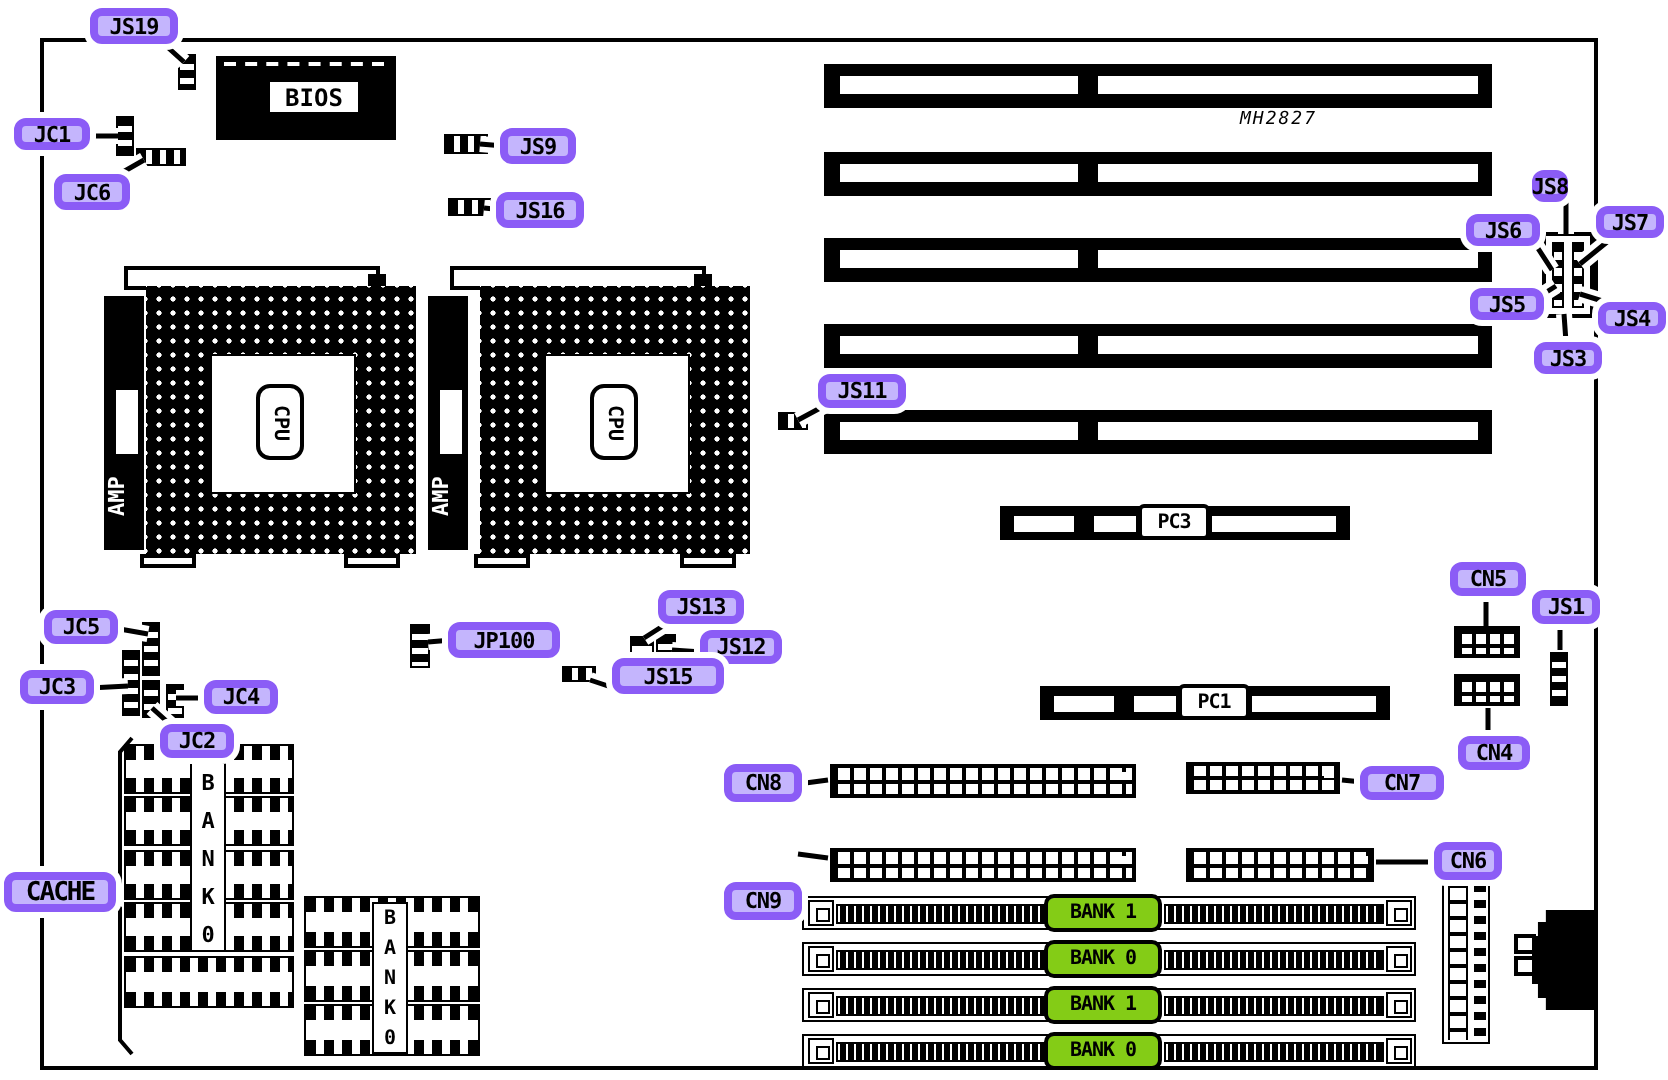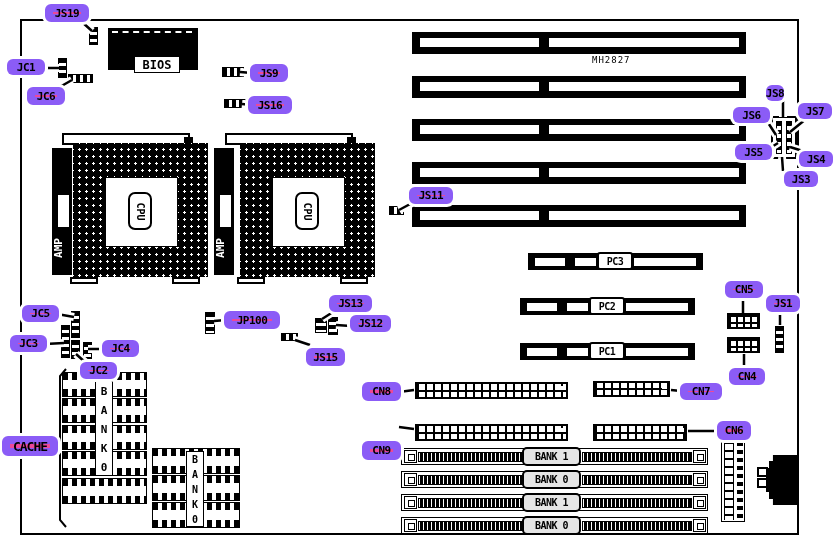--- a/index.html
+++ b/index.html
@@ -1,21 +1,21 @@
 <!DOCTYPE html>
 <html><head>
 <meta charset="utf-8">
 <style>
   * { box-sizing: border-box; margin: 0; padding: 0; }
   html,body { background:#fff; }
   #stage { position:relative; width:834px; height:540px; background:#fff; overflow:hidden;
            font-family:"DejaVu Sans Mono","Liberation Mono",monospace; }
   #lines-layer { position:absolute; left:0; top:0; z-index:3; }
   .comp { position:absolute; z-index:2; }
-  .callout { position:absolute; z-index:6; background:#ec4899; border:8px solid #8b5cf6; border-radius:6px;
+  .callout { position:absolute; z-index:6; background:#c4b5fd; border:4px solid #8b5cf6; border-radius:6px;
              display:flex; align-items:center; justify-content:center;
              font:bold 11px "DejaVu Sans Mono",monospace; letter-spacing:-0.5px; color:#000;
              box-shadow:0 0 0 3px #fff; }
   .black { background:#000; }
   .isa { position:absolute; z-index:1; background:#000; }
   .isa > div { position:absolute; background:#fff; }
   .pci { position:absolute; z-index:1; background:#000; }
   .pci > div.wseg { position:absolute; background:#fff; }
   .pci-label { position:absolute; background:#fff; border:2px solid #000; border-radius:3px;
                display:flex; align-items:center; justify-content:center;
@@ -35,21 +35,21 @@
   .conn::after { content:""; position:absolute; right:1px; top:2px; width:5px; height:4px; background:#fff; }
   .grid-conn { position:absolute; z-index:2; border:2px solid #000; background-color:#fff;
           background-image:repeating-linear-gradient(90deg,#000 0 2px,transparent 2px 7px),
                            repeating-linear-gradient(180deg,#000 0 2px,transparent 2px 7px); }
   .simm { position:absolute; z-index:2; border:1px solid #000; background:#fff; }
   .simm .pins { position:absolute; border:1px solid #000;
           background:repeating-linear-gradient(90deg,#fff 0 1px,#000 1px 4px); }
   .simm .clip { position:absolute; border:1px solid #000; background:#fff; }
   .simm .clip::after { content:""; position:absolute; left:3px; top:3px; width:5px; height:5px;
           border:1px solid #000; }
-  .simm .simm-label { position:absolute; background:#e5e5e5; border:2px solid #000; border-radius:5px;
+  .simm .simm-label { position:absolute; background:#84cc16; border:2px solid #000; border-radius:5px;
           display:flex; align-items:center; justify-content:center;
           font:bold 10px "DejaVu Sans Mono",monospace; letter-spacing:-0.5px; z-index:4; }
   .chip { position:absolute; z-index:2; border:1px solid #000; background-color:#fff;
           background-image:repeating-linear-gradient(90deg,#000 0 5px,#fff 5px 9px),
                            repeating-linear-gradient(90deg,#000 0 5px,#fff 5px 9px);
           background-size:100% 7px,100% 7px; background-position:top,bottom; background-repeat:no-repeat; }
   .vstrip { position:absolute; z-index:4; background:#fff; border:1px solid #000; color:#000;
             white-space:pre-line; text-align:center; font:bold 11px "DejaVu Sans Mono",monospace; }
   .rot-cw  { transform:rotate(90deg); }
   .cpu-chip { position:absolute; z-index:3; background:#fff; border:2px solid #000; border-radius:7px;
@@ -61,21 +61,21 @@
   .amp-win { position:absolute; left:6px; top:47px; width:11px; height:32px; background:#fff; }
   .amp-txt { position:absolute; left:-10px; top:90px; width:40px; height:20px; color:#fff;
              font:bold 11px "DejaVu Sans Mono",monospace; text-align:center;
              transform:rotate(-90deg); }
   .mh { position:absolute; z-index:2; font:9px "DejaVu Sans Mono",monospace; letter-spacing:1px; color:#000; }
   .rtc-text { width:100%; height:100%; display:flex; flex-direction:column; align-items:center;
               justify-content:center; color:#fff; font:bold 11px "DejaVu Sans Mono",monospace;
               line-height:13px; text-align:center; }
   .bios-label { position:absolute; left:26px; top:12px; width:46px; height:17px; background:#fff;
               border:1px solid #000; display:flex; align-items:center; justify-content:center;
-              font:bold 12px "DejaVu Sans Mono",monospace;margin-top:16px; }
+              font:bold 12px "DejaVu Sans Mono",monospace; }
   .din { position:absolute; z-index:2; background:#000;
          clip-path:polygon(21% 0,100% 0,100% 100%,21% 100%,21% 88%,9% 88%,9% 74%,0 74%,0 26%,9% 26%,9% 12%,21% 12%); }
   .din-notch { position:absolute; z-index:2; background:#fff; border:2px solid #000; }
   .cache-call { font:bold 13px "DejaVu Sans Mono",monospace; letter-spacing:-1px; }
   .cn6v { position:absolute; z-index:2; border:1px solid #000; background:#fff; }
   .cn6v .sq { position:absolute; left:2px; top:1px; width:10px; height:78px;
               border-left:1px solid #000; border-right:1px solid #000;
               background:repeating-linear-gradient(180deg,#000 0 2px,#fff 2px 8px); }
   .cn6v .dash { position:absolute; left:15px; top:1px; width:6px; height:78px;
               background:repeating-linear-gradient(180deg,#000 0 4px,#fff 4px 8px); }
@@ -147,33 +147,27 @@
   </div>
   <div class="isa" style="left:412px;top:162px;width:334px;height:22px;">
     <div style="left:8px;top:6px;width:119px;height:9px;"></div>
       <div style="left:137px;top:6px;width:190px;height:9px;"></div>
   </div>
   <div class="isa" style="left:412px;top:205px;width:334px;height:22px;">
     <div style="left:8px;top:6px;width:119px;height:9px;"></div>
       <div style="left:137px;top:6px;width:190px;height:9px;"></div>
   </div>
 
-  <div class="mh" style="left:592px;top:55px;">MH2827</div>
-
-  <div class="pci" style="left:528px;top:253px;width:175px;height:17px;">
+  <div class="mh" style="left:620px;top:55px;font-style:italic;">MH2827</div>
+
+  <div class="pci" style="left:500px;top:253px;width:175px;height:17px;">
     <div class="wseg" style="left:7px;top:5px;width:30px;height:8px;"></div>
     <div class="wseg" style="left:47px;top:5px;width:21px;height:8px;"></div>
     <div class="wseg" style="left:106px;top:5px;width:62px;height:8px;"></div>
     <div class="pci-label" style="left:69px;top:-1px;width:36px;height:18px;">PC3</div>
-  </div>
-  <div class="pci" style="left:520px;top:298px;width:175px;height:17px;">
-    <div class="wseg" style="left:7px;top:5px;width:30px;height:8px;"></div>
-    <div class="wseg" style="left:47px;top:5px;width:21px;height:8px;"></div>
-    <div class="wseg" style="left:106px;top:5px;width:62px;height:8px;"></div>
-    <div class="pci-label" style="left:69px;top:-1px;width:36px;height:18px;">PC2</div>
   </div>
   <div class="pci" style="left:520px;top:343px;width:175px;height:17px;">
     <div class="wseg" style="left:7px;top:5px;width:30px;height:8px;"></div>
     <div class="wseg" style="left:47px;top:5px;width:21px;height:8px;"></div>
     <div class="wseg" style="left:106px;top:5px;width:62px;height:8px;"></div>
     <div class="pci-label" style="left:69px;top:-1px;width:36px;height:18px;">PC1</div>
   </div>
 
   <div class="jblock" style="left:771px;top:116px;width:26px;height:43px;">
     <div class="col" style="left:3px;"></div>
@@ -263,31 +257,31 @@
   <div class="callout" style="left:7px;top:59px;width:38px;height:16px;">JC1</div>
   <div class="callout" style="left:27px;top:87px;width:38px;height:18px;">JC6</div>
   <div class="callout" style="left:250px;top:64px;width:38px;height:18px;">JS9</div>
   <div class="callout" style="left:248px;top:96px;width:44px;height:18px;">JS16</div>
   <div class="callout" style="left:409px;top:187px;width:44px;height:17px;">JS11</div>
   <div class="callout" style="left:766px;top:85px;width:18px;height:16px;">JS8</div>
   <div class="callout" style="left:733px;top:107px;width:37px;height:16px;">JS6</div>
   <div class="callout" style="left:798px;top:103px;width:34px;height:16px;">JS7</div>
   <div class="callout" style="left:735px;top:144px;width:37px;height:16px;">JS5</div>
   <div class="callout" style="left:799px;top:151px;width:34px;height:16px;">JS4</div>
-  <div class="callout" style="left:767px;top:171px;width:34px;height:16px;margin-left:17px;">JS3</div>
+  <div class="callout" style="left:767px;top:171px;width:34px;height:16px;">JS3</div>
   <div class="callout" style="left:766px;top:295px;width:34px;height:17px;">JS1</div>
   <div class="callout" style="left:725px;top:281px;width:38px;height:17px;">CN5</div>
   <div class="callout" style="left:729px;top:368px;width:36px;height:17px;">CN4</div>
   <div class="callout" style="left:680px;top:383px;width:42px;height:17px;">CN7</div>
   <div class="callout" style="left:717px;top:421px;width:34px;height:19px;">CN6</div>
   <div class="callout" style="left:362px;top:382px;width:39px;height:19px;">CN8</div>
   <div class="callout" style="left:362px;top:441px;width:39px;height:19px;">CN9</div>
   <div class="callout" style="left:22px;top:305px;width:37px;height:17px;">JC5</div>
   <div class="callout" style="left:10px;top:335px;width:37px;height:17px;">JC3</div>
   <div class="callout" style="left:102px;top:340px;width:37px;height:17px;">JC4</div>
   <div class="callout" style="left:80px;top:362px;width:37px;height:17px;">JC2</div>
   <div class="callout" style="left:224px;top:311px;width:56px;height:18px;">JP100</div>
   <div class="callout" style="left:329px;top:295px;width:43px;height:17px;">JS13</div>
   <div class="callout" style="left:350px;top:315px;width:41px;height:17px;">JS12</div>
-  <div class="callout" style="left:306px;top:348px;width:39px;height:18px;">JS15</div>
+  <div class="callout" style="left:306px;top:329px;width:56px;height:18px;">JS15</div>
   <div class="callout cache-call" style="left:2px;top:436px;width:56px;height:20px;">CACHE</div>
 
 </div>
 
 </body></html>

